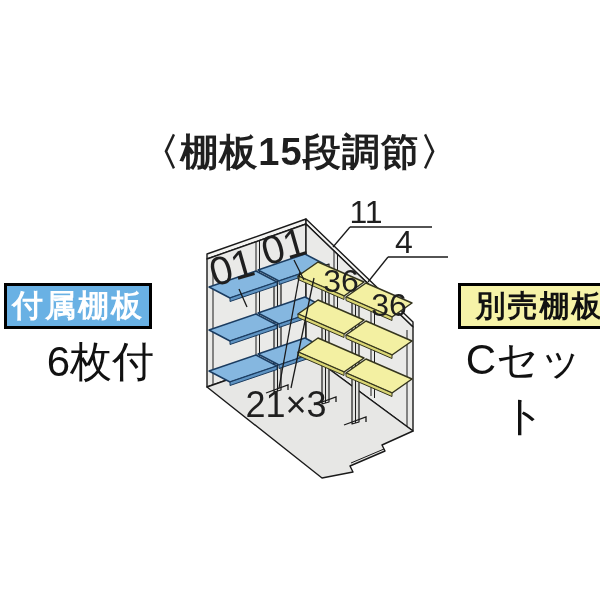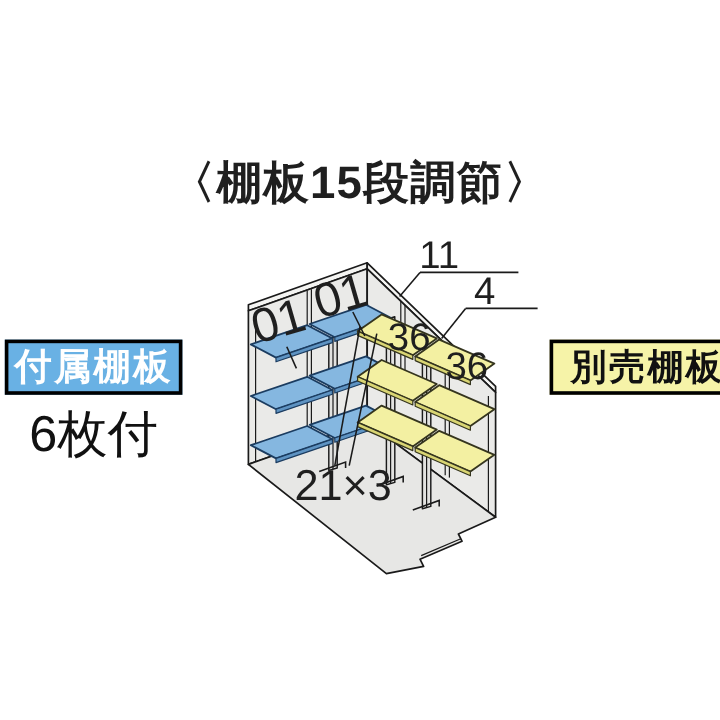--- a/index.html
+++ b/index.html
@@ -6,21 +6,21 @@
   .stage{position:relative;width:600px;height:600px;background:#ffffff;overflow:hidden;
          font-family:"Liberation Sans","DejaVu Sans",sans-serif;color:#1f1f1f;}
   .title{position:absolute;top:127px;left:0;width:600px;text-align:center;
          font-size:38px;font-weight:600;letter-spacing:1px;color:#1f1f1f;}
   .legend-box{position:absolute;box-sizing:border-box;border:3px solid #000;
               display:flex;align-items:center;justify-content:center;
               font-weight:700;letter-spacing:2px;}
   .legend-box.blue{left:4px;top:283px;width:148px;height:46px;background:#69B1E4;color:#ffffff;font-size:31px;}
   .legend-box.yellow{left:458px;top:283px;width:163px;height:46px;background:#F6F3A8;color:#111111;font-size:30px;}
   .legend-sub{position:absolute;text-align:center;font-size:42px;color:#111111;font-weight:500;}
-  .legend-sub.left{left:2px;top:334px;width:152px;}
+  .legend-sub.left{left:2px;top:334px;width:152px;text-align:right;}
   .legend-sub.right{left:448px;top:332px;width:152px;}
   svg{position:absolute;left:0;top:0;}
   svg text{font-family:"Liberation Sans","DejaVu Sans",sans-serif;fill:#1f1f1f;font-weight:500;}
   .outline{stroke:#1a1a1a;stroke-width:1.4;stroke-linejoin:round;}
   .thin{stroke:#1a1a1a;stroke-width:1;}
   .leader{stroke:#1a1a1a;stroke-width:1.3;fill:none;}
   .blueboard{fill:#85B7E0;stroke:#1B3C60;stroke-width:1.5;stroke-linejoin:round;}
   .bluestrip{fill:#5E93C2;stroke:#1B3C60;stroke-width:1;stroke-linejoin:round;}
   .yellowboard{fill:#F3F0A2;stroke:#35351E;stroke-width:1.5;stroke-linejoin:round;}
   .yellowstrip{fill:#D9D573;stroke:#35351E;stroke-width:1;stroke-linejoin:round;}
@@ -118,14 +118,15 @@
   </svg>
 
   <div class="legend-box blue">
     <span>付属棚板</span>
   </div>
   <div class="legend-sub left">6枚付</div>
 
   <div class="legend-box yellow">
     <span>別売棚板</span>
   </div>
+  <div class="legend-sub right">Cセット</div>
 
 </div>
 
 </body></html>

